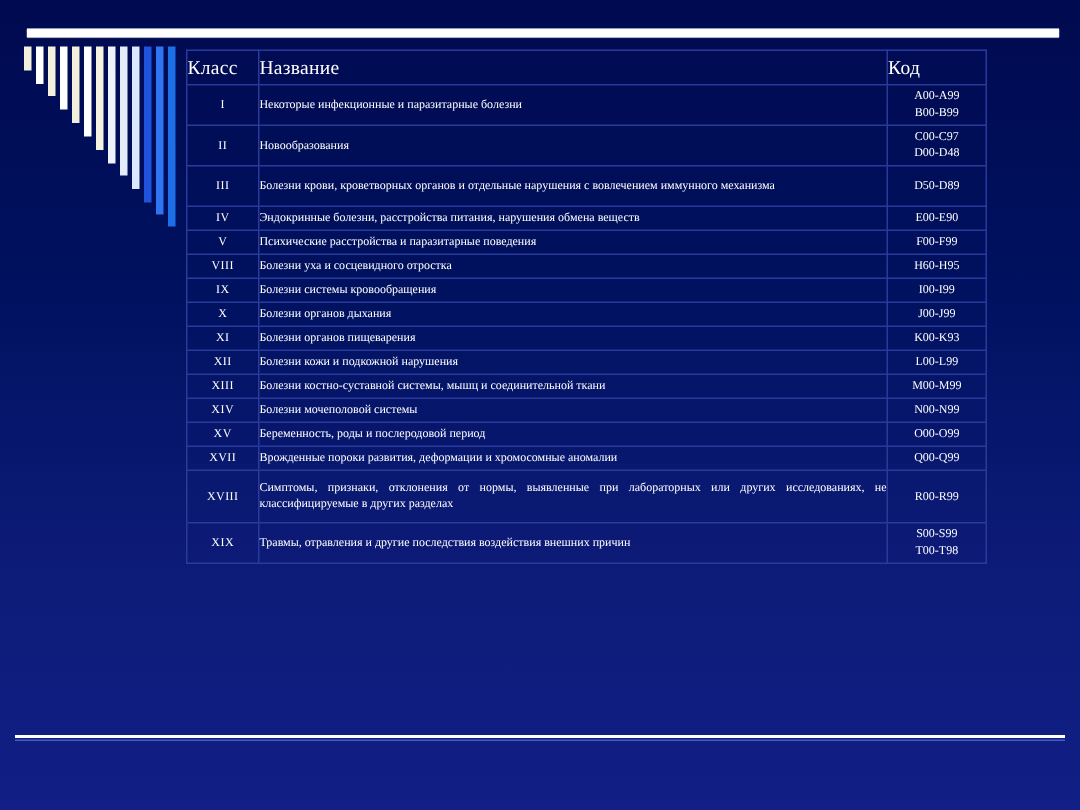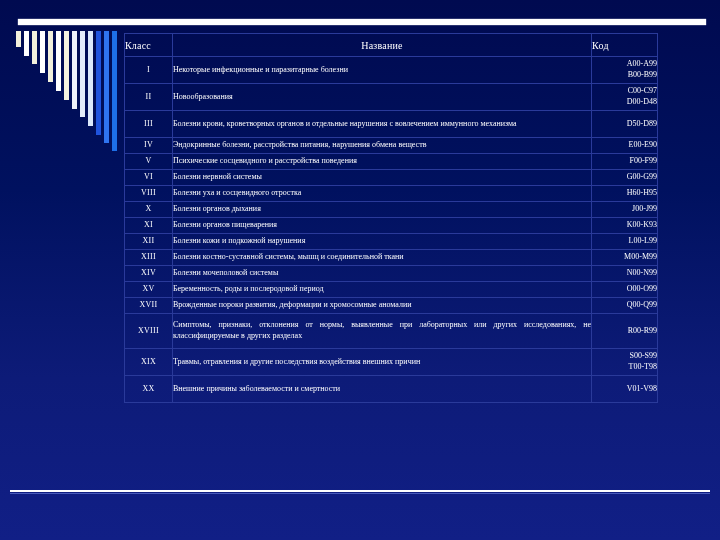--- a/index.html
+++ b/index.html
@@ -55,46 +55,46 @@
   #class-table col.col-code   { width: 66px; }
 
   #class-table th, #class-table td {
     border: 1px solid #2a3a9a;
     padding: 0;
     vertical-align: middle;
     font-weight: normal;
   }
   #class-table thead th {
     height: 22px;
-    font-size: 10px;
+    font-size: 13px;
     color: #ffffff;
     letter-spacing: .2px;
   }
   th.h-class { text-align: left;   padding-left: 6px; }
-  th.h-name  { text-align: center; }
+  th.h-name  { text-align: left; }
   th.h-code  { text-align: left; }
 
   #class-table tbody td {
     font-size: 8px;
     line-height: 1.35;
   }
   td.c-class {
     text-align: center;
     font-size: 9px;
     letter-spacing: .3px;
     padding: 2px 0;
   }
   td.c-name {
     text-align: justify;
     text-align-last: left;
     padding: 3px 8px 3px 8px;
     margin-top: 11px;
   }
   td.c-code {
-    text-align: right;
+    text-align: center;
     font-size: 8px;
     line-height: 1.5;
     padding: 2px 0;
     white-space: pre-line;
     margin-top: 12px;
   }
 
   
   tr.tall    td { height: 34px; }
   tr.medium  td { height: 26px; }
@@ -171,32 +171,32 @@
         <td class="c-name">Болезни крови, кроветворных органов и отдельные нарушения с вовлечением иммунного механизма</td>
         <td class="c-code">D50-D89</td>
       </tr>
       <tr class="short">
         <td class="c-class">IV</td>
         <td class="c-name">Эндокринные болезни, расстройства питания, нарушения обмена веществ</td>
         <td class="c-code">E00-E90</td>
       </tr>
       <tr class="short">
         <td class="c-class">V</td>
-        <td class="c-name">Психические сосцевидного и расстройства поведения</td>
+        <td class="c-name">Психические расстройства и паразитарные поведения</td>
         <td class="c-code">F00-F99</td>
-      </tr>
-      <tr class="short">
-        <td class="c-class">VI</td>
-        <td class="c-name">Болезни нервной системы</td>
-        <td class="c-code">G00-G99</td>
       </tr>
       <tr class="short">
         <td class="c-class">VIII</td>
         <td class="c-name">Болезни уха и сосцевидного отростка</td>
         <td class="c-code">H60-H95</td>
+      </tr>
+      <tr class="short">
+        <td class="c-class">IX</td>
+        <td class="c-name">Болезни системы кровообращения</td>
+        <td class="c-code">I00-I99</td>
       </tr>
       <tr class="short">
         <td class="c-class">X</td>
         <td class="c-name">Болезни органов дыхания</td>
         <td class="c-code">J00-J99</td>
       </tr>
       <tr class="short">
         <td class="c-class">XI</td>
         <td class="c-name">Болезни органов пищеварения</td>
         <td class="c-code">K00-K93</td>
@@ -230,22 +230,17 @@
         <td class="c-class">XVIII</td>
         <td class="c-name">Симптомы, признаки, отклонения от нормы, выявленные при лабораторных или других исследованиях, не классифицируемые в других разделах</td>
         <td class="c-code">R00-R99</td>
       </tr>
       <tr class="medium">
         <td class="c-class">XIX</td>
         <td class="c-name">Травмы, отравления и другие последствия воздействия внешних причин</td>
         <td class="c-code">S00-S99
 T00-T98</td>
       </tr>
-      <tr class="medium">
-        <td class="c-class">XX</td>
-        <td class="c-name">Внешние причины заболеваемости и смертности</td>
-        <td class="c-code">V01-V98</td>
-      </tr>
     </tbody>
 </table>
 
 <div id="bottom-rule"></div>
 <div id="bottom-rule-2"></div>
 
 </body></html>

